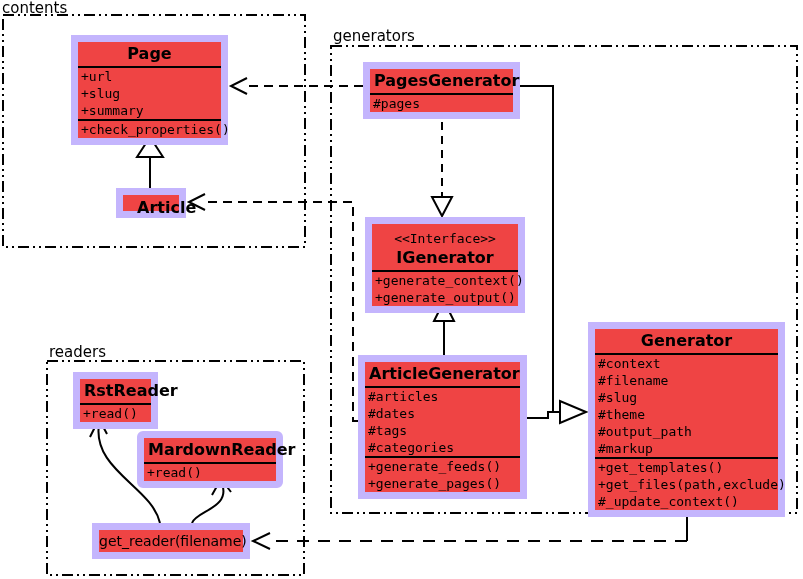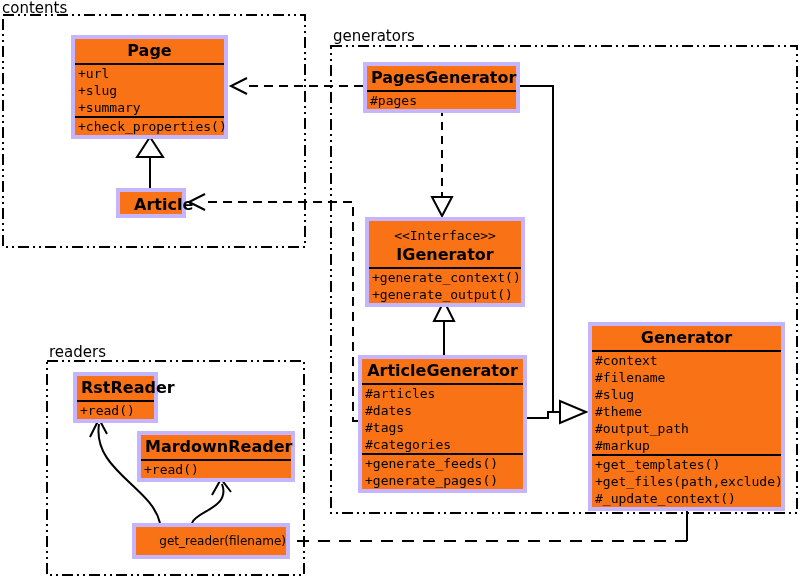--- a/index.html
+++ b/index.html
@@ -1,26 +1,26 @@
 <!DOCTYPE html>
 <html><head>
 <meta charset="utf-8">
 <style>
   html,body{margin:0;padding:0;background:#ffffff;}
   #canvas{position:relative;width:803px;height:579px;background:#ffffff;overflow:hidden;
           font-family:"DejaVu Sans",sans-serif;color:#000;}
   #wires{position:absolute;left:0;top:0;z-index:0;}
   .pkg-label{position:absolute;z-index:2;font-size:15px;line-height:16px;background:transparent;}
-  .cls{position:absolute;z-index:1;border:4px solid #c4b5fd;background:#f97316;box-sizing:border-box;}
+  .cls{position:absolute;z-index:1;border:7px solid #c4b5fd;background:#ef4444;box-sizing:border-box;}
   .cls .title{font-weight:bold;font-size:16px;line-height:22px;text-align:center;padding:1px 4px;white-space:nowrap;}
   .cls .stereo{font-family:"DejaVu Sans Mono",monospace;font-size:13px;line-height:16px;text-align:center;padding-top:7px;white-space:nowrap;}
   .cls .title.with-stereo{padding-top:0;}
   .sec{border-top:2px solid #000;padding:0 3px;}
   .mem{font-family:"DejaVu Sans Mono",monospace;font-size:13px;line-height:17px;white-space:pre;}
-  .funcbox{display:flex;align-items:center;justify-content:flex-end;font-size:12px;margin-left:40px;}
+  .funcbox{display:flex;align-items:center;justify-content:flex-start;font-size:14px;}
 </style>
 </head>
 <body>
 
 <div id="canvas">
 
   <svg id="wires" width="803" height="579" viewBox="0 0 803 579">
 
     <rect x="3" y="15" width="302" height="232" fill="none" stroke="#000" stroke-width="2" stroke-dasharray="11 4 2 4 2 4"></rect>
     <rect x="331" y="46" width="466" height="467" fill="none" stroke="#000" stroke-width="2" stroke-dasharray="11 4 2 4 2 4"></rect>
@@ -123,21 +123,21 @@
     </div>
   </div>
 
   <div class="cls" style="left:73px;top:372px;width:85px;">
     <div class="title">RstReader</div>
     <div class="sec">
       <div class="mem">+read()</div>
     </div>
   </div>
 
-  <div class="cls" style="left:137px;top:431px;width:158px;">
+  <div class="cls" style="left:137px;top:431px;width:146px;border-radius:6px;">
     <div class="title">MardownReader</div>
     <div class="sec">
       <div class="mem">+read()</div>
     </div>
   </div>
 
   <div class="cls funcbox" style="left:92px;top:523px;width:158px;height:36px;">
     <span>get_reader(filename)</span>
   </div>
 

